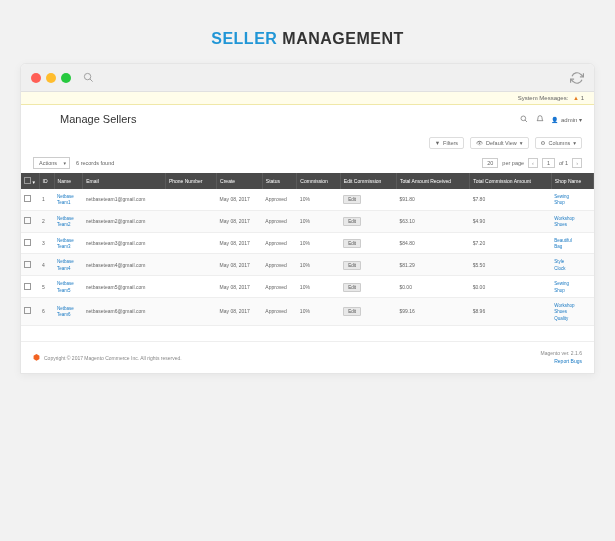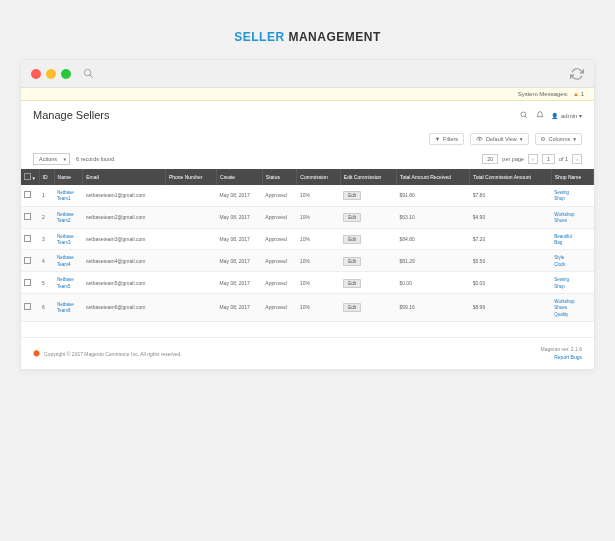--- a/index.html
+++ b/index.html
@@ -1,34 +1,34 @@
 <!DOCTYPE html>
 <html><head>
 <meta charset="utf-8">
 <style>
 * { margin: 0; padding: 0; box-sizing: border-box; }
 body { font-family: Arial, sans-serif; background: #f2f2f2; width: 615px; height: 541px; overflow: hidden; }
 .container { padding: 30px 20px 20px; }
-.title { text-align: center; font-size: 12px; font-weight: bold; margin-bottom: 15px; letter-spacing: 0.5px; }
+.title { text-align: center; font-size: 16px; font-weight: bold; margin-bottom: 15px; letter-spacing: 0.5px; }
 .title .blue { color: #2196d6; }
 .title .dark { color: #333; }
 .desc { text-align: center; color: #888; font-size: 11px; line-height: 1.6; margin-bottom: 25px; padding: 0 40px; }
 .window { background: #fff; border: 1px solid #e5e5e5; border-radius: 6px 6px 0 0; overflow: hidden; box-shadow: 0 2px 8px rgba(0,0,0,0.05); }
 .window-bar { background: #f0f0f0; height: 28px; display: flex; align-items: center; padding: 0 10px; border-bottom: 1px solid #e0e0e0; }
 .dots { display: flex; gap: 5px; }
 .dot { width: 10px; height: 10px; border-radius: 50%; }
 .dot.red { background: #ff5f56; }
 .dot.yellow { background: #ffbd2e; }
 .dot.green { background: #27c93f; }
 .searchbox { margin-left: 12px; flex: 1; display: flex; align-items: center; }
 .searchbox svg { width: 11px; height: 11px; stroke: #999; }
 .refresh { width: 14px; height: 14px; }
 .sysmsg { background: #fffdea; border-bottom: 1px solid #f0e8a8; font-size: 6px; text-align: right; padding: 3px 10px; color: #666; }
 .sysmsg .warn { color: #e67e22; margin-left: 3px; }
-.page-head { display: flex; justify-content: space-between; align-items: center; padding: 8px 12px; }
+.page-head { display: flex; justify-content: space-between; align-items: center; padding: 8px 12px; margin-left: 27px; }
 .page-title { font-size: 11px; color: #333; font-weight: normal; }
 .head-icons { display: flex; gap: 8px; align-items: center; font-size: 6px; color: #666; }
 .head-icons .ico { width: 8px; height: 8px; }
 .toolbar { display: flex; justify-content: flex-end; gap: 6px; padding: 4px 12px; font-size: 5.5px; color: #666; }
 .tool-btn { border: 1px solid #ddd; padding: 2px 5px; border-radius: 2px; display: flex; align-items: center; gap: 3px; cursor: pointer; }
 .action-row { display: flex; justify-content: space-between; align-items: center; padding: 4px 12px; font-size: 5.5px; color: #666; }
 .action-left { display: flex; align-items: center; gap: 6px; }
 .action-select { border: 1px solid #ccc; padding: 2px 12px 2px 5px; position: relative; }
 .action-select::after { content: '▾'; position: absolute; right: 3px; font-size: 5px; }
 .found { color: #666; }

